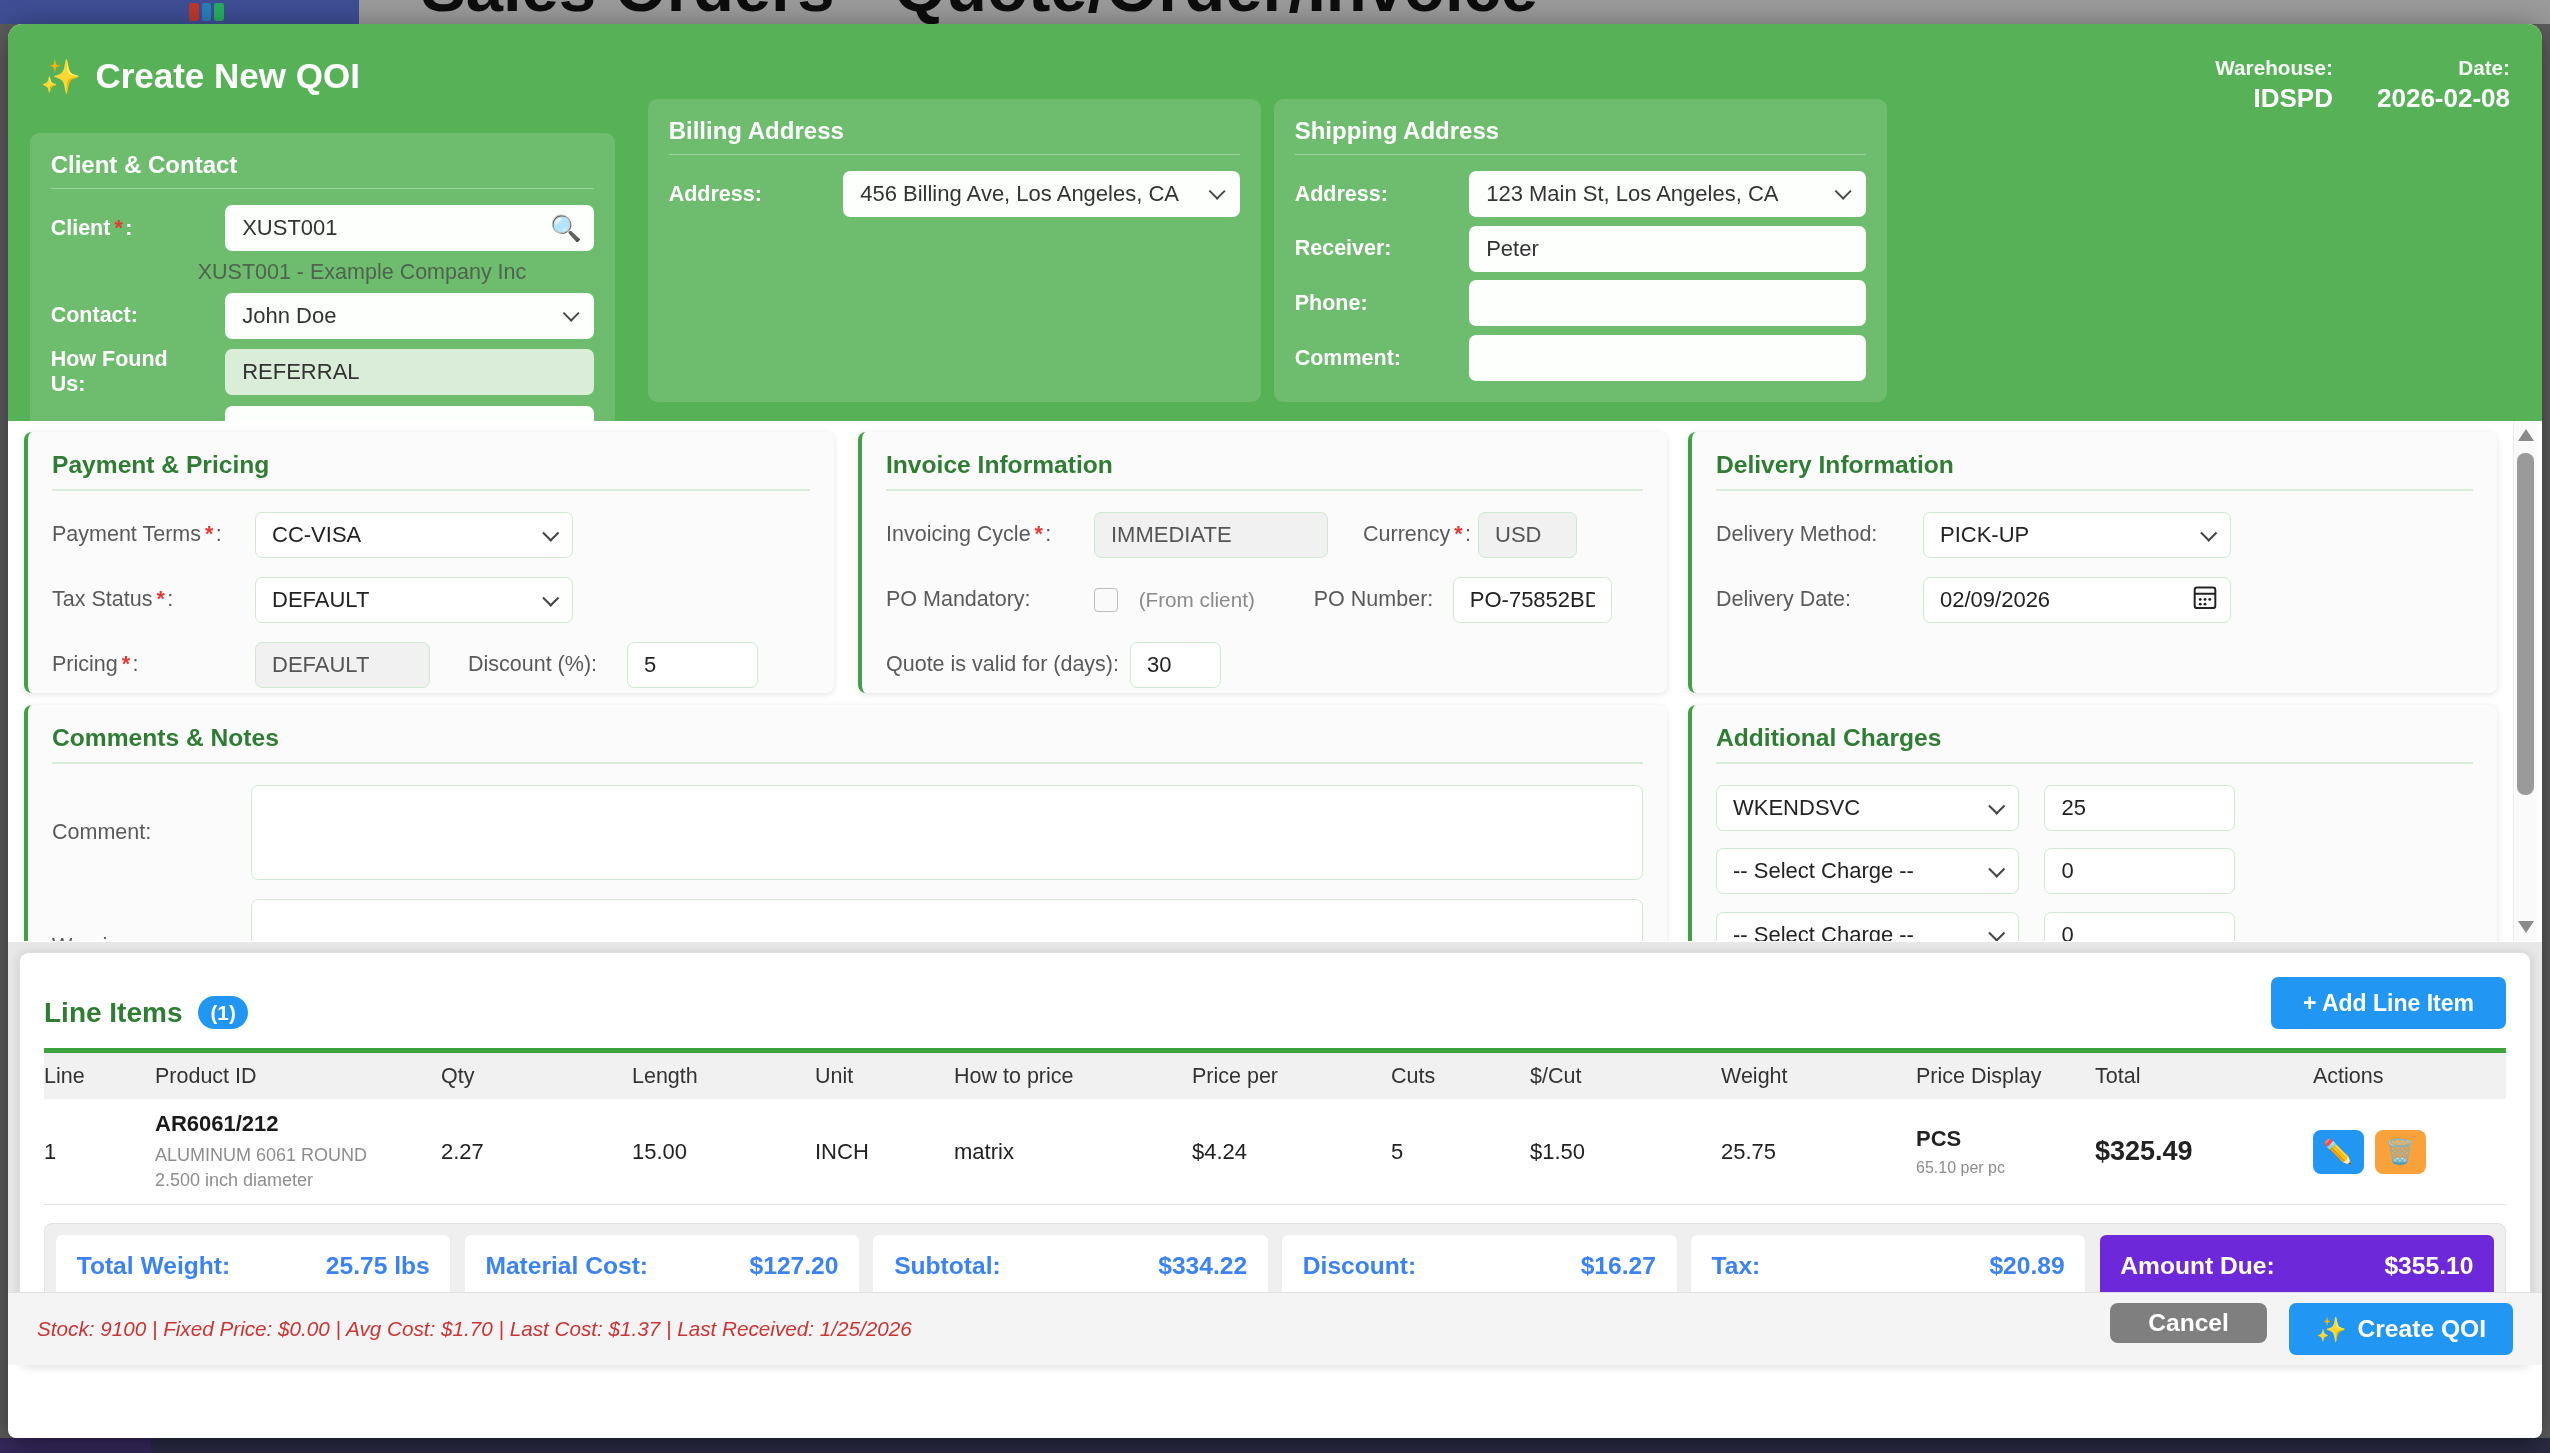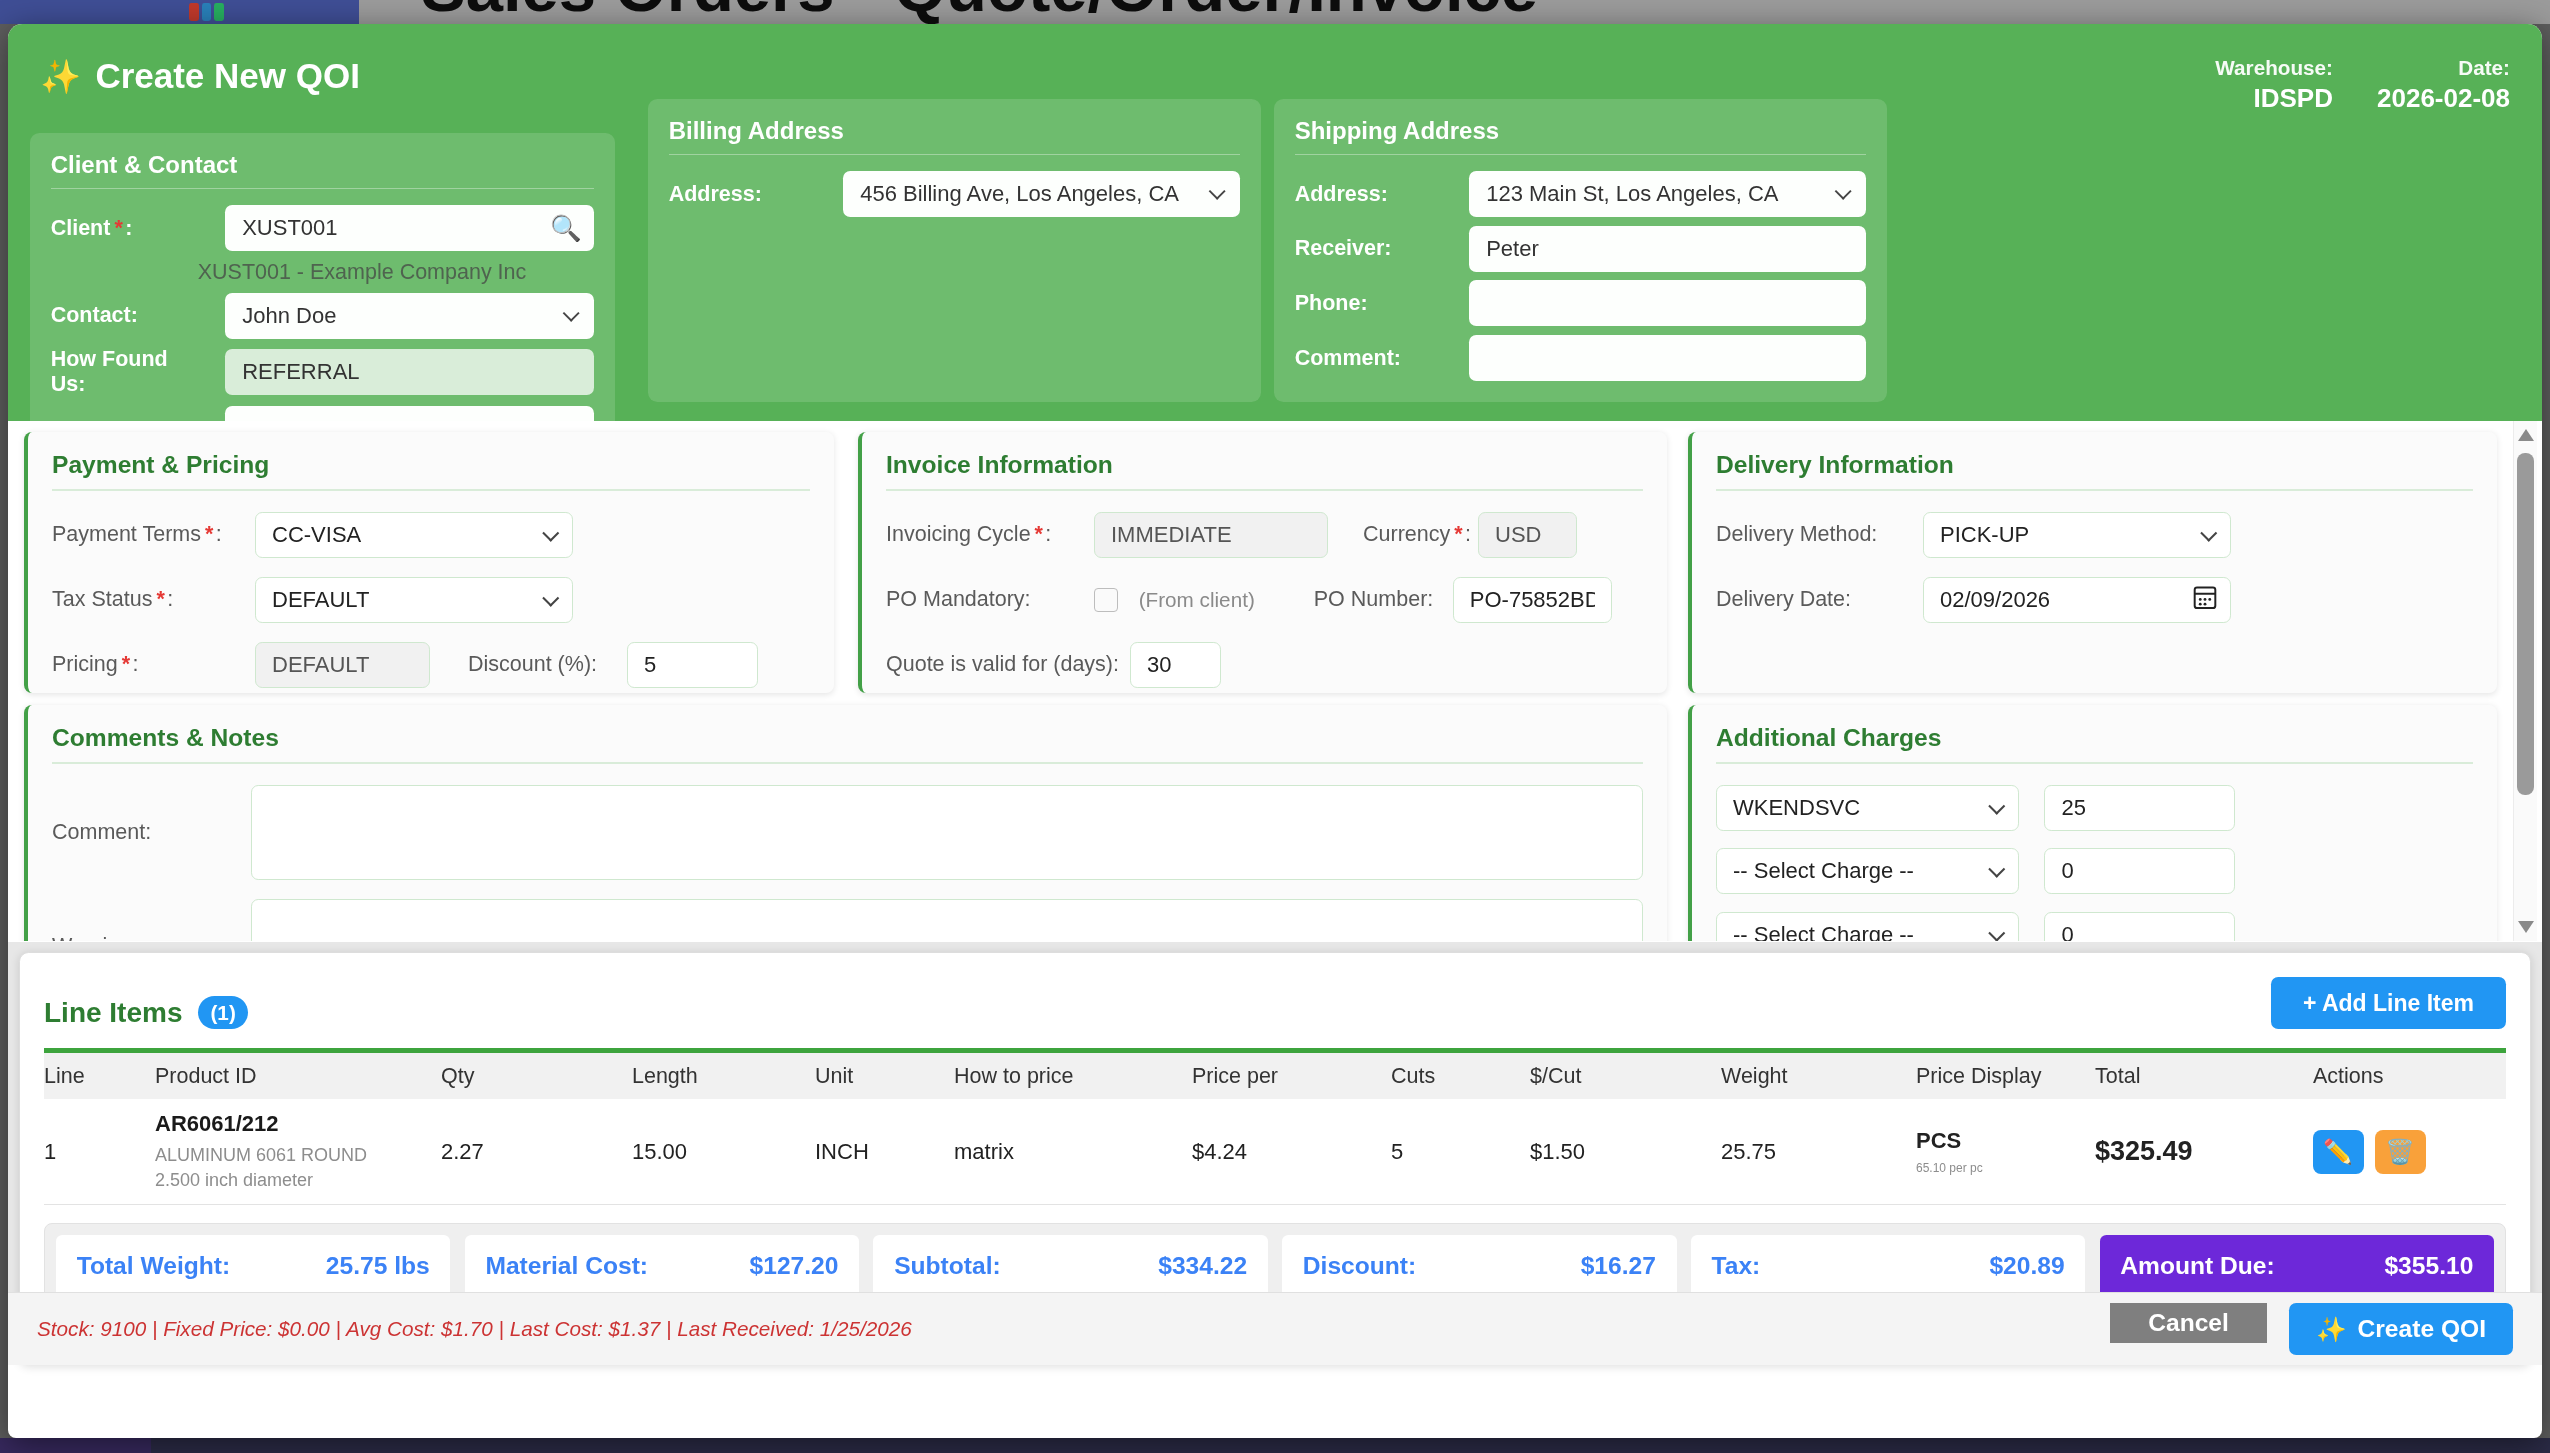--- a/index.html
+++ b/index.html
@@ -102,21 +102,21 @@
   .btn-add { background:#2196f3; color:#fff; font-size:23px; font-weight:700; border:none;
              border-radius:7.2px; padding:0 32px; height:52px; cursor:pointer; font-family:"Liberation Sans", sans-serif; }
   .li-divider { height:4.8px; background:#3da43d; margin-top:19px; }
   .li-grid { display:grid; grid-template-columns:111px 286px 191px 183px 139px 238px 199px 139px 191px 195px 179px 218px 1fr;
              align-items:center; }
   .li-grid.hdr { background:#f1f1f1; height:46px; color:#333; font-size:21.5px; }
   .li-grid.row { min-height:106px; border-bottom:1.6px solid #e3e3e3; font-size:22px; color:#222; }
   .pid { font-weight:700; font-size:22px; color:#1a1a1a; }
   .pdesc { color:#8d8d8d; font-size:18px; margin-top:6.4px; max-width:262px; line-height:1.35; }
   .pdu { font-weight:700; }
-  .pdd { color:#8d8d8d; font-size:12px; margin-top:6.4px; }
+  .pdd { color:#8d8d8d; font-size:16px; margin-top:6.4px; }
   .rowtotal { font-weight:700; font-size:27px; }
   .act-cell { display:flex; gap:11px; }
   .act-btn { width:51px; height:44px; border:none; border-radius:8px; font-size:24px; display:flex;
              align-items:center; justify-content:center; cursor:pointer; }
   .act-btn.edit { background:#2196f3; }
   .act-btn.del  { background:#f9a13a; }
 
   .totals { display:flex; gap:14.3px; background:#efefef; border:0.8px solid #e2e2e2; border-radius:8px;
             padding:11px; margin-top:17.5px; }
   .tbox { flex:1; background:#fff; border-radius:6.4px; padding:17.5px 20.7px; display:flex;
@@ -124,21 +124,21 @@
   .tbox .tlbl, .tbox .tval { font-size:24.6px; font-weight:700; color:#3b82f6; }
   .tbox.highlight { background:#6d28d9; }
   .tbox.highlight .tlbl, .tbox.highlight .tval { color:#fff; }
 
   
   .m-footer { position:absolute; left:0; bottom:0; width:100%; height:73px; background:#f4f4f4;
               border-top:1.6px solid #e0e0e0; display:flex; justify-content:space-between; align-items:center;
               padding:0 29px; }
   .stock-info { color:#cc3333; font-size:20.7px; font-style:italic; }
   .f-btns { display:flex; gap:22px; }
-  .btn-cancel { background:#7f7f7f; color:#fff; font-size:24.6px; font-weight:700; border:none; border-radius:0;
+  .btn-cancel { background:#7f7f7f; color:#fff; font-size:24.6px; font-weight:700; border:none; border-radius:8px;
                 height:40px; padding:0 38px; cursor:pointer; font-family:"Liberation Sans", sans-serif; }
   .btn-create { background:#2196f3; color:#fff; font-size:24.6px; font-weight:700; border:none; border-radius:7.2px;
                 height:52px; padding:0 27px; cursor:pointer; display:flex; align-items:center; gap:11px;
                 font-family:"Liberation Sans", sans-serif; }
 </style>
 </head>
 <body>
 
 <div class="bg-top">
   <div class="blue-seg">

